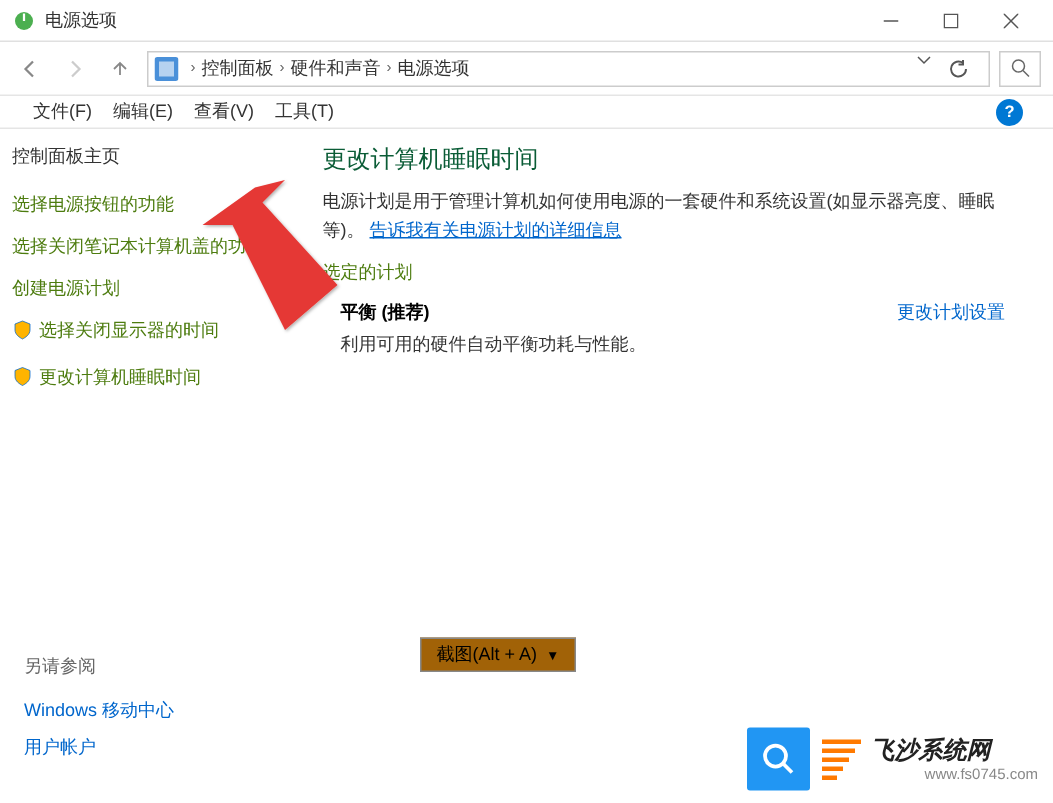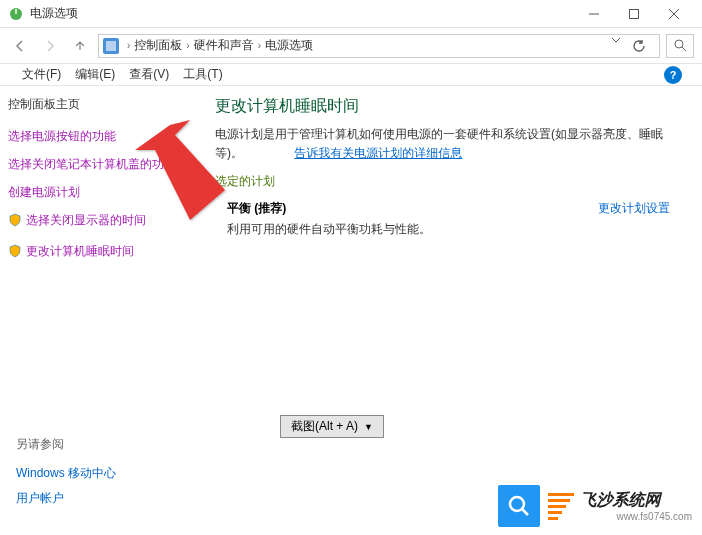--- a/index.html
+++ b/index.html
@@ -22,41 +22,41 @@
     .search-box { width: 28px; height: 24px; border: 1px solid #ccc; display: flex; align-items: center; justify-content: center; }
     
     .menubar { height: 22px; display: flex; align-items: center; padding: 0 16px; gap: 2px; border-bottom: 1px solid #e5e5e5; }
     .menu-item { padding: 2px 6px; color: #333; cursor: pointer; font-size: 12px; }
     .menubar-right { margin-left: auto; display: flex; align-items: center; padding-right: 4px; }
     .help-icon { width: 18px; height: 18px; background: #0078d4; border-radius: 50%; display: flex; align-items: center; justify-content: center; color: white; font-size: 11px; font-weight: bold; }
     
     .content { display: flex; height: calc(100% - 86px); }
     .sidebar { width: 195px; padding: 10px 8px; }
     .sidebar-home { color: #333; margin-bottom: 14px; font-size: 12px; }
-    .sidebar-link { color: #a21caf; margin-bottom: 10px; cursor: pointer; font-size: 12px; line-height: 1.5; }
+    .sidebar-link { color: #4d7c0f; margin-bottom: 10px; cursor: pointer; font-size: 12px; line-height: 1.5; }
     .sidebar-link-icon { display: flex; align-items: flex-start; gap: 4px; }
     .sidebar-link-icon .ico { width: 14px; flex-shrink: 0; margin-top: 2px; }
     
     .main { flex: 1; padding: 10px 20px; position: relative; }
     .main-title { color: #0a5c36; font-size: 16px; font-weight: normal; margin-bottom: 8px; }
     .main-desc { color: #333; font-size: 12px; line-height: 1.6; margin-bottom: 10px; }
-    .main-desc a { color: #0066cc; text-decoration: underline; cursor: pointer; margin-left: 48px; }
+    .main-desc a { color: #0066cc; text-decoration: underline; cursor: pointer; }
     .section-label { color: #4d7c0f; font-size: 12px; margin-bottom: 10px; }
     .plan-row { display: flex; justify-content: space-between; align-items: flex-start; padding: 0 12px; }
     .plan-name { font-weight: bold; font-size: 12px; margin-bottom: 4px; }
     .plan-desc { color: #333; font-size: 12px; }
     .plan-settings { color: #0066cc; cursor: pointer; font-size: 12px; }
     
     .arrow { position: absolute; top: 110px; left: 130px; pointer-events: none; z-index: 5; }
     
     .bottom-section { position: absolute; bottom: 20px; left: 16px; }
     .see-also { color: #666; font-size: 12px; margin-bottom: 12px; }
     .bottom-link { color: #0066cc; font-size: 12px; margin-bottom: 8px; cursor: pointer; }
     
-    .capture-btn { position: absolute; left: 280px; top: 415px; border: 1px solid #888; background: #e5e5e5; padding: 2px 10px; font-size: 12px; display: flex; align-items: center; gap: 6px; cursor: pointer; }
+    .capture-btn { position: absolute; left: 280px; top: 425px; border: 1px solid #888; background: #a16207; padding: 2px 10px; font-size: 12px; display: flex; align-items: center; gap: 6px; cursor: pointer; }
     .capture-btn .dd { font-size: 9px; }
     
     .watermark { position: absolute; right: 10px; bottom: 8px; display: flex; align-items: center; gap: 8px; }
     .wm-search { width: 42px; height: 42px; background: #2196f3; display: flex; align-items: center; justify-content: center; border-radius: 2px; }
     .wm-logo { display: flex; align-items: center; gap: 6px; justify-content: center; }
     .wm-bars { display: flex; flex-direction: column; gap: 3px; }
     .wm-bar { height: 3px; background: #ff7a00; }
     .wm-bar:nth-child(1){width:26px} .wm-bar:nth-child(2){width:22px} .wm-bar:nth-child(3){width:18px} .wm-bar:nth-child(4){width:14px} .wm-bar:nth-child(5){width:10px}
     .wm-text { display: flex; flex-direction: column; }
     .wm-name { font-size: 16px; font-weight: bold; font-style: italic; color: #222; }

